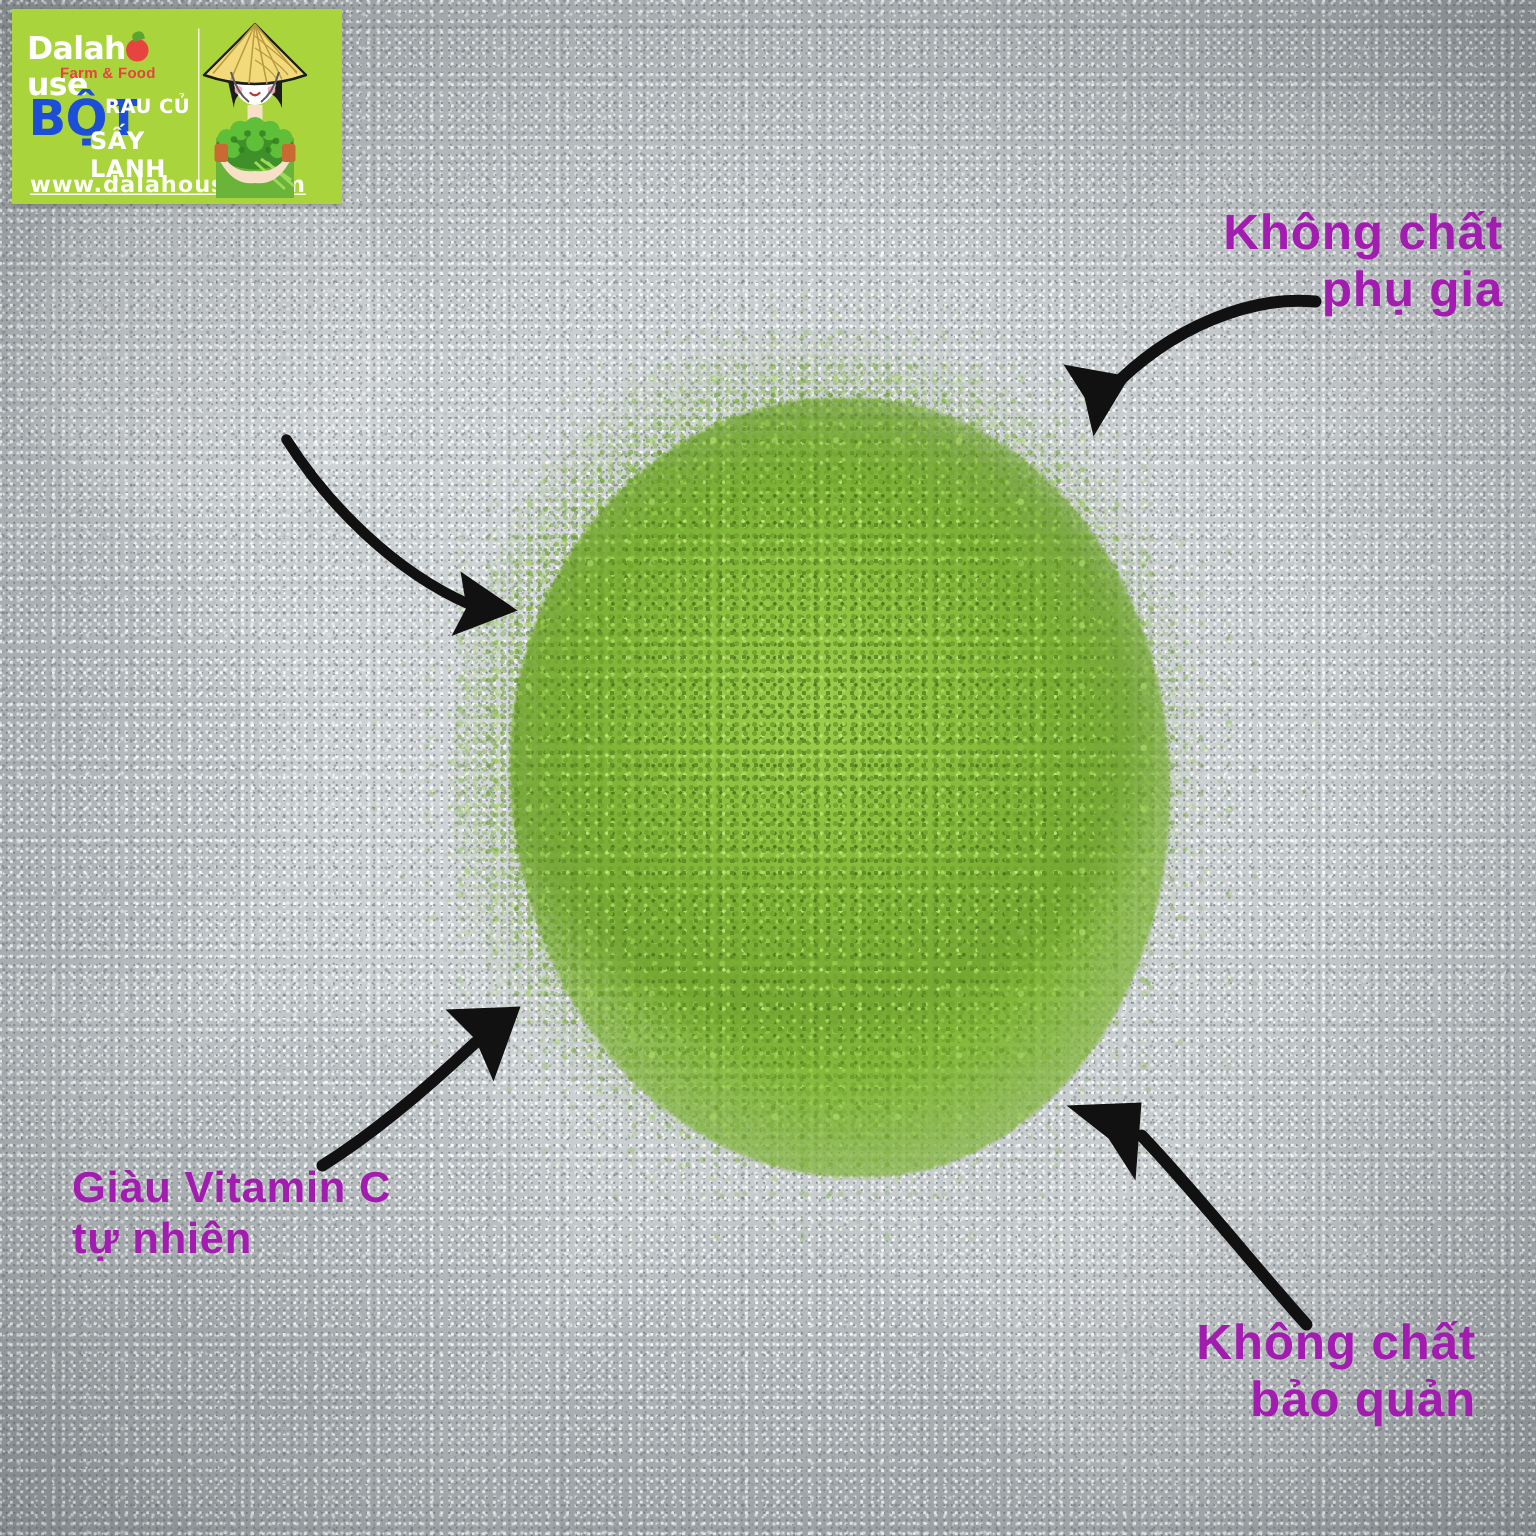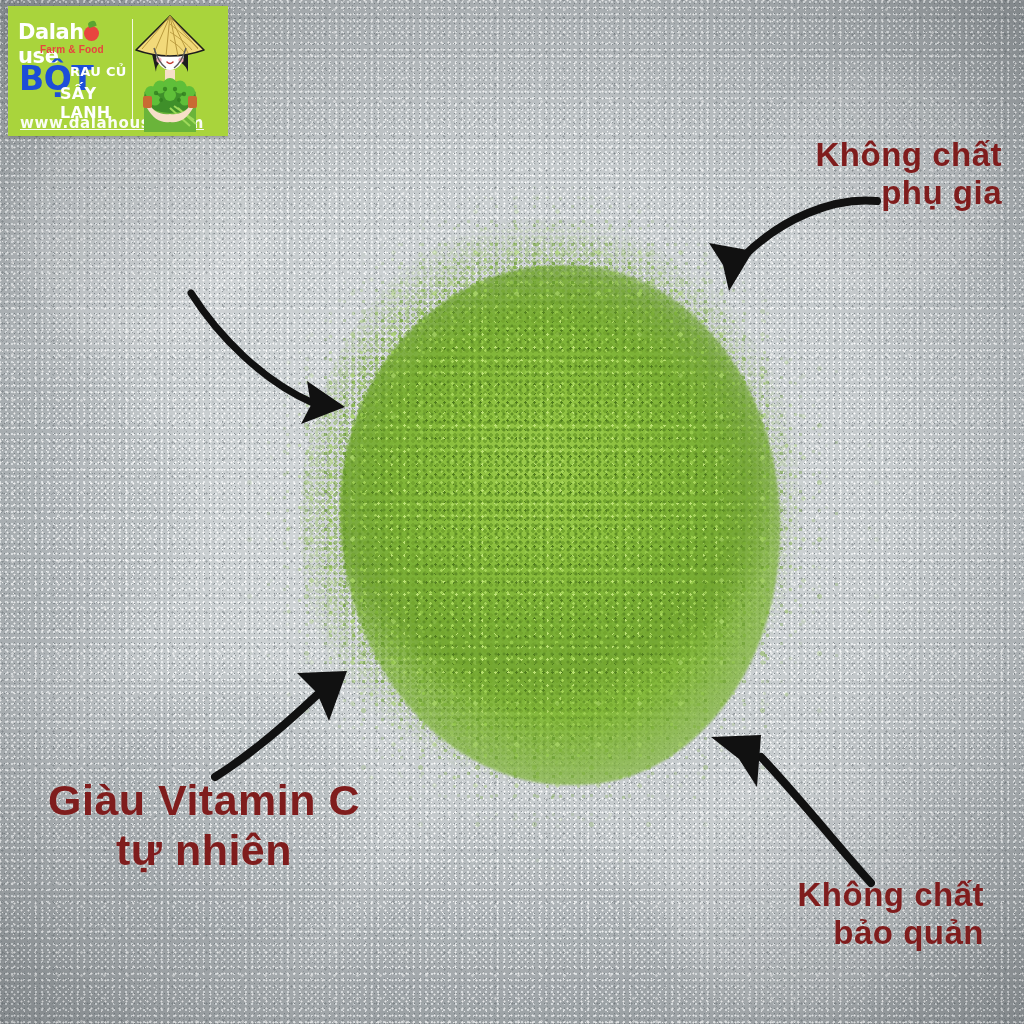--- a/index.html
+++ b/index.html
@@ -118,30 +118,30 @@
     background-size: 29px 29px, 47px 47px;
     background-position: 5px 9px, 19px 3px;
     opacity:.7;
     -webkit-mask-image:radial-gradient(ellipse 60% 70% at 50% 90%, #000 0%, rgba(0,0,0,.5) 55%, rgba(0,0,0,0) 100%);
             mask-image:radial-gradient(ellipse 60% 70% at 50% 90%, #000 0%, rgba(0,0,0,.5) 55%, rgba(0,0,0,0) 100%);
   }
 
   
   .ann{
     position:absolute;
-    color:#7f1d1d;
+    color:#a21caf;
     font-weight:700;
     line-height:1.16;
     letter-spacing:.5px;
     white-space:pre-line;
     text-shadow:0 0 3px rgba(255,255,255,.35);
   }
   .ann-tl{ left:70px;  top:188px;  font-size:33px; text-align:left; }
   .ann-tr{ right:22px; top:136px;  font-size:33px; text-align:right; }
-  .ann-bl{ left:48px;  top:776px;  font-size:43px; text-align:center; }
+  .ann-bl{ left:48px;  top:776px;  font-size:29px; text-align:left; }
   .ann-br{ right:40px; top:876px;  font-size:33px; text-align:right; }
 
   .arrow{position:absolute;pointer-events:none;}
   .a-tl{left:185px; top:285px; width:200px; height:150px;}
   .a-tr{left:685px; top:185px; width:200px; height:130px;}
   .a-bl{left:205px; top:645px; width:175px; height:145px;}
   .a-br{left:695px; top:715px; width:200px; height:175px;}
 
   
   .brand{

